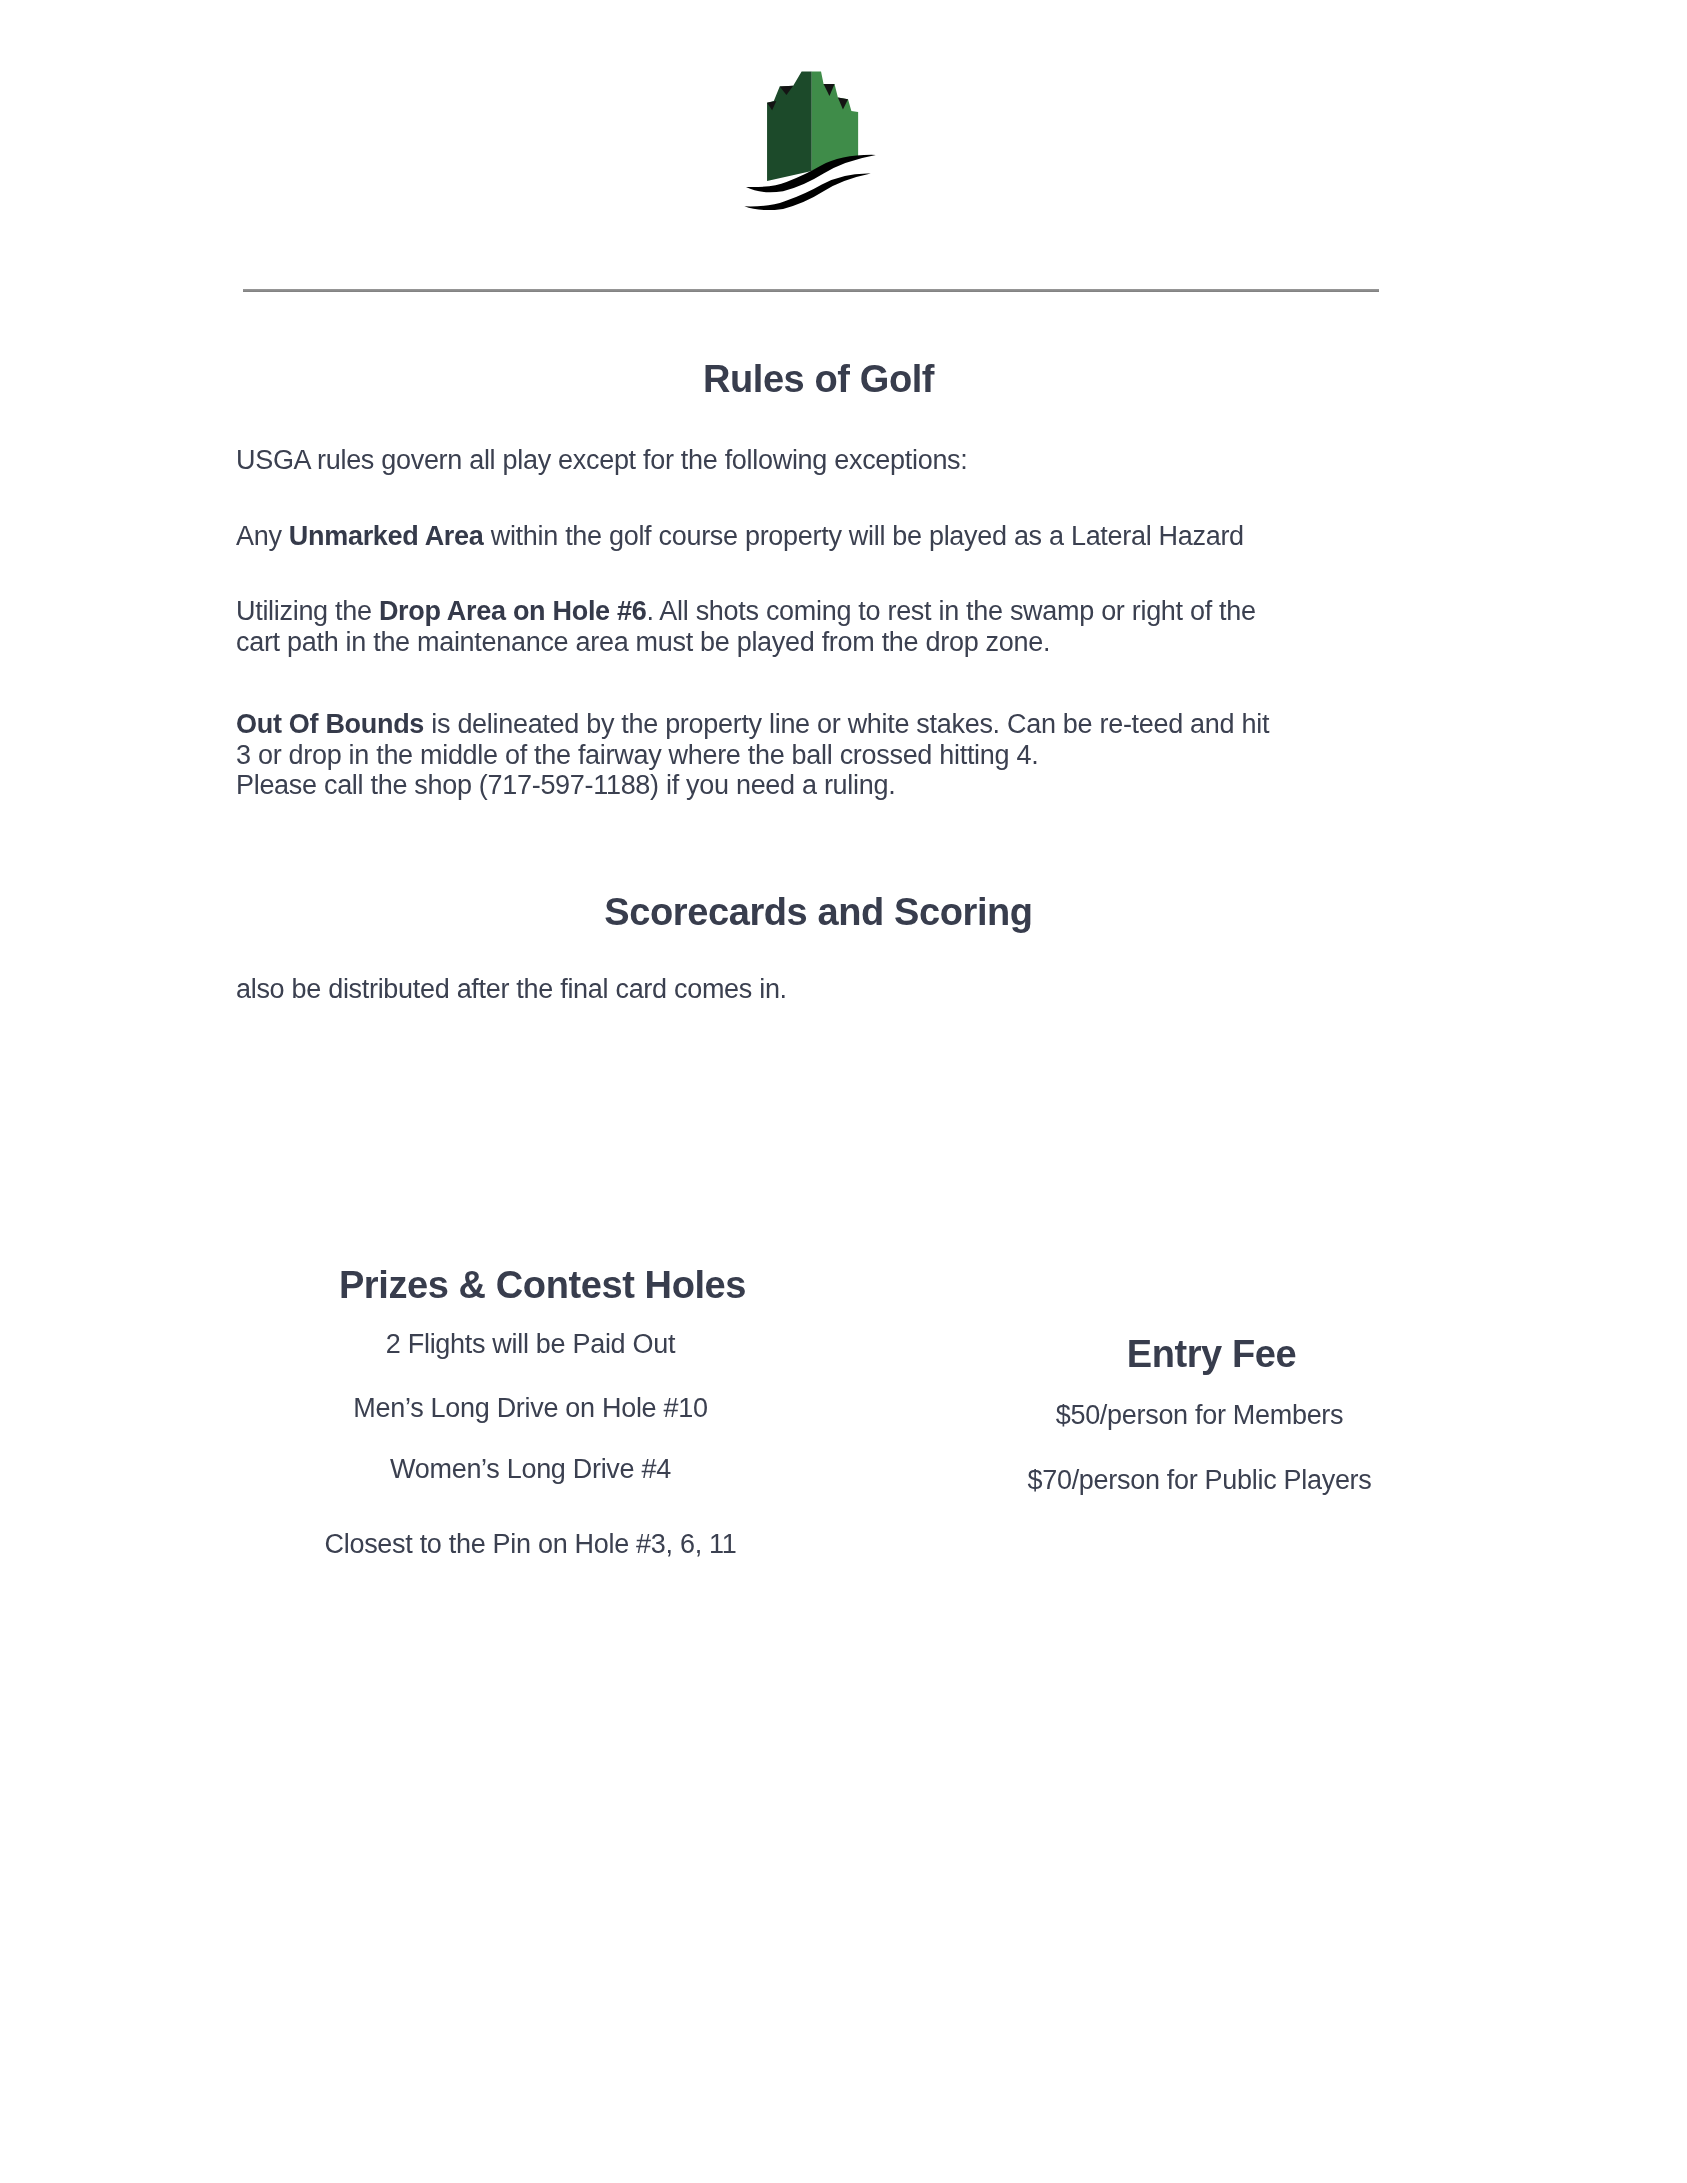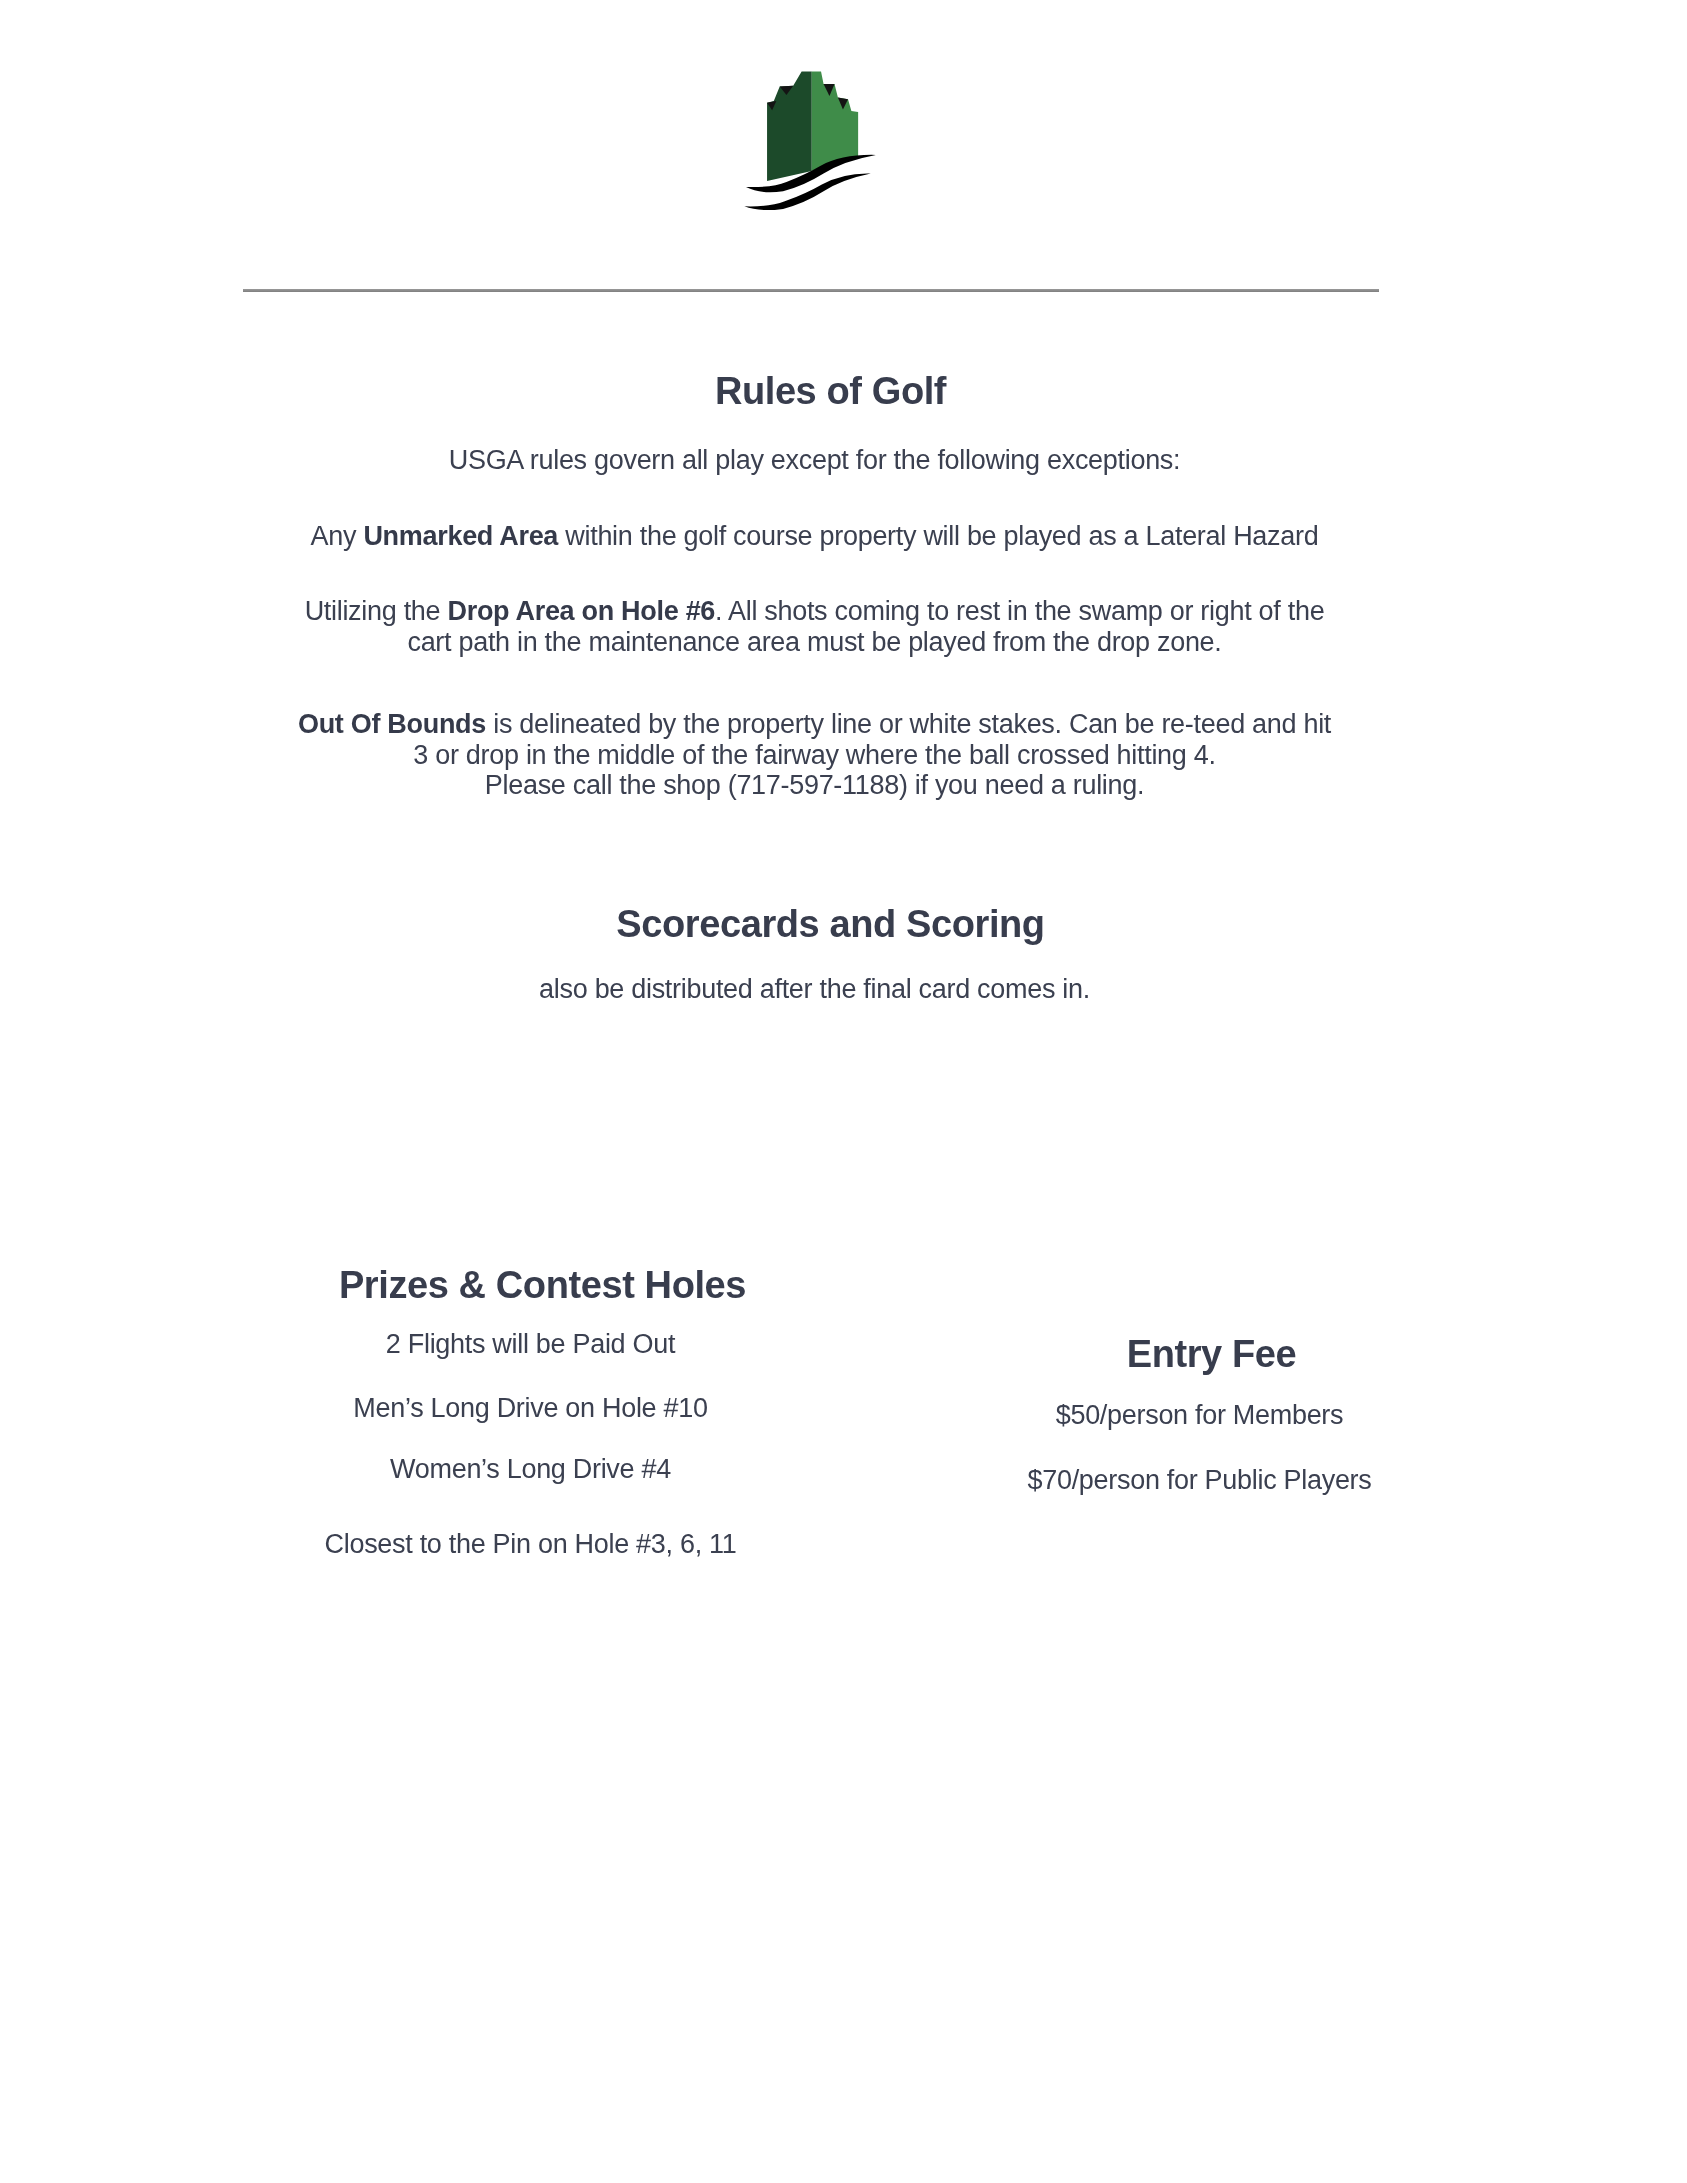--- a/index.html
+++ b/index.html
@@ -35,28 +35,28 @@
   }
   .doc-h {
     position: absolute;
     left: 236px;
     width: 1157px;
     text-align: center;
     font-size: 38px;
     font-weight: 700;
     letter-spacing: -0.4px;
     line-height: 42px;
-    margin: 16px;
+    margin: 4px;
     color: #383d4d;
   }
   .para {
     position: absolute;
     left: 236px;
     width: 1157px;
-    text-align: center;
+    text-align: left;
     font-size: 27px;
     line-height: 31px;
     letter-spacing: -0.3px;
   }
   .para .line {
     display: block;
     white-space: pre-wrap;
   }
   .b {
     font-weight: 700;

